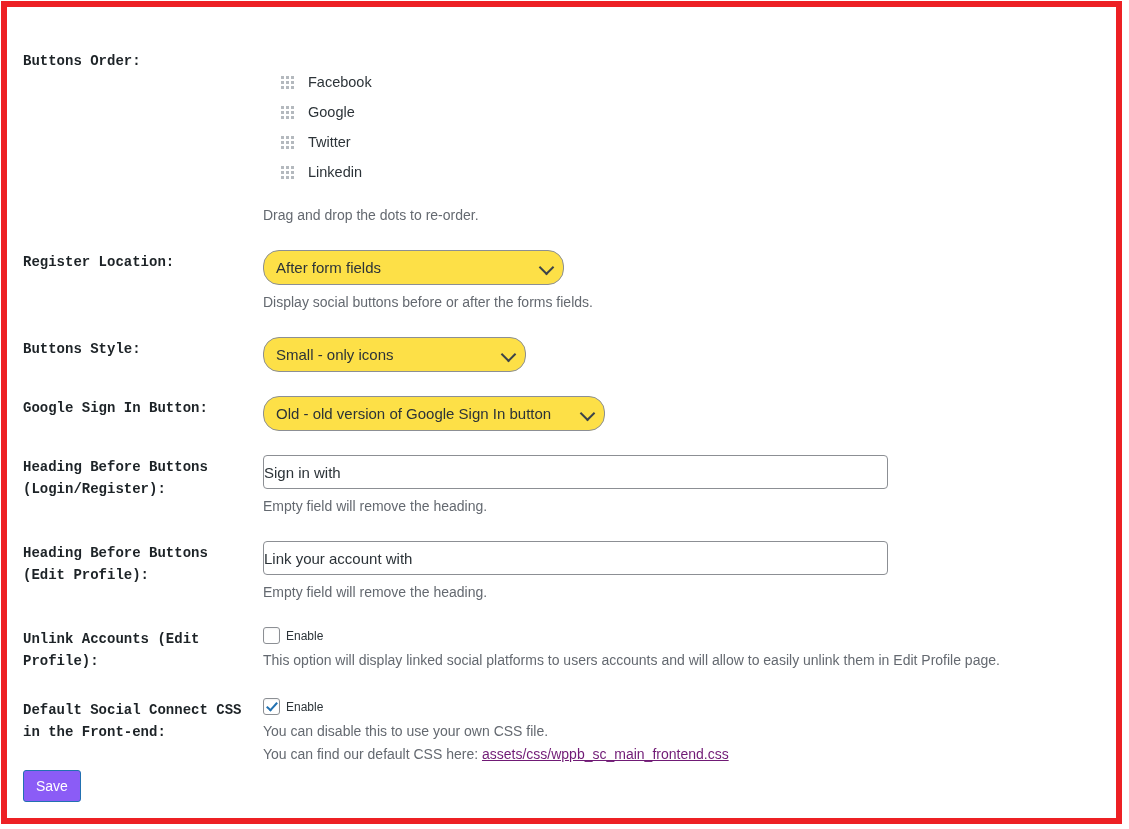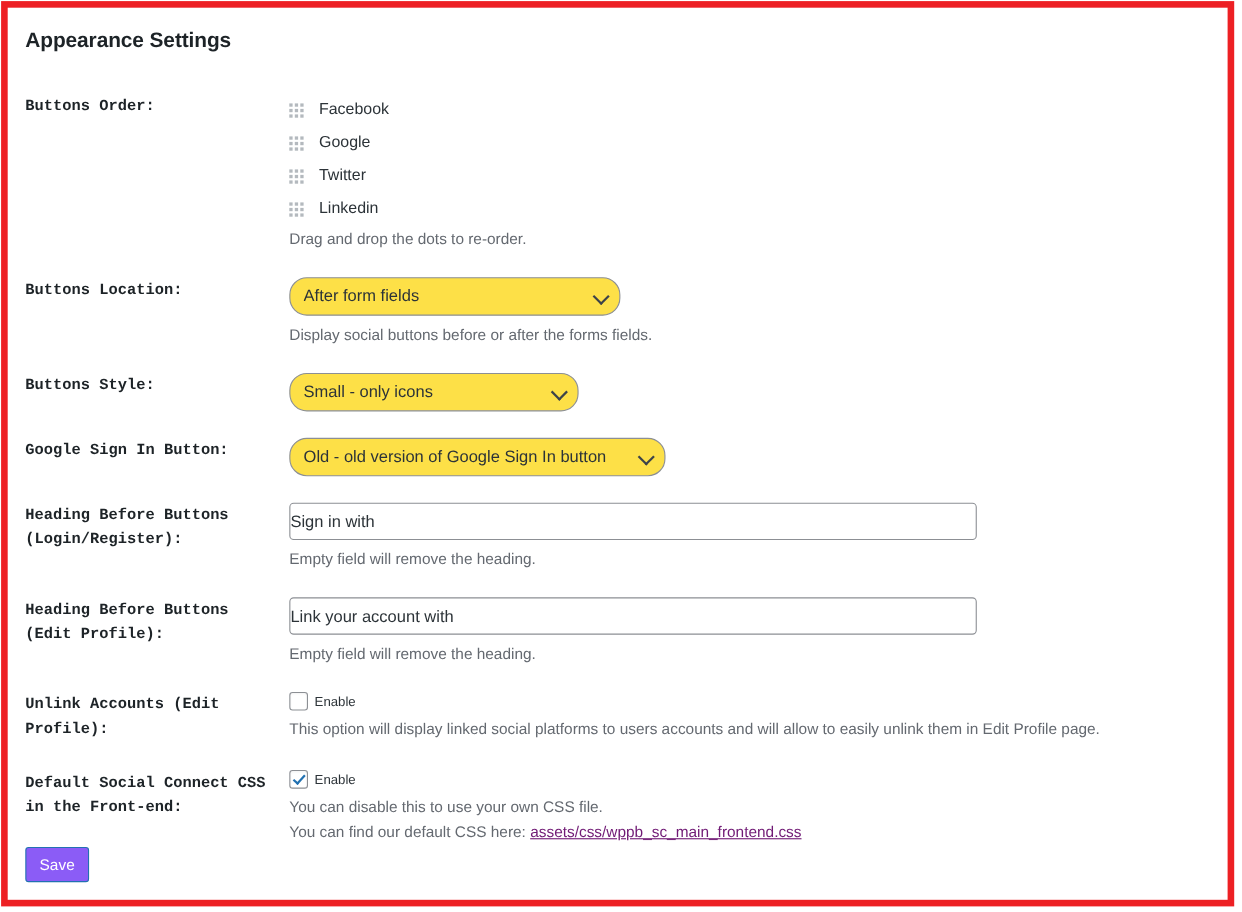--- a/index.html
+++ b/index.html
@@ -67,21 +67,21 @@
   .form-table td {
     padding: 12px 10px 12px 4px;
     font-size: 14px;
     color: #2c3338;
     box-sizing: border-box;
   }
 
   
   .sortable-list {
     list-style: none;
-    margin: 0;
+    margin: 18px;
     padding: 0;
   }
   .sortable-item {
     display: flex;
     align-items: center;
     height: 30px;
     font-size: 14.5px;
     color: #2c3338;
     cursor: move;
   }
@@ -220,21 +220,20 @@
     line-height: 30px;
     cursor: pointer;
   }
 </style>
 </head>
 <body>
 
 <div class="red-frame">
   <div class="panel">
 
-    <h1 class="page-title">Appearance Settings</h1>
 
     <table class="form-table">
       <tbody>
 
         <tr>
           <th>Buttons Order:</th>
           <td>
             <ul class="sortable-list">
               <li class="sortable-item">
                 <span class="drag-dots">
@@ -291,21 +290,21 @@
                     <i></i>
                   </span>
                 <span>Linkedin</span>
               </li>
             </ul>
             <p class="description nogap">Drag and drop the dots to re-order.</p>
           </td>
         </tr>
 
         <tr>
-          <th>Buttons Location:</th>
+          <th>Register Location:</th>
           <td>
             <span class="select-wrap">
               <select class="wp-select sel-location">
                 <option>After form fields</option>
               </select>
               <span class="chevron"></span>
             </span>
             <p class="description">Display social buttons before or after the forms fields.</p>
           </td>
         </tr>

